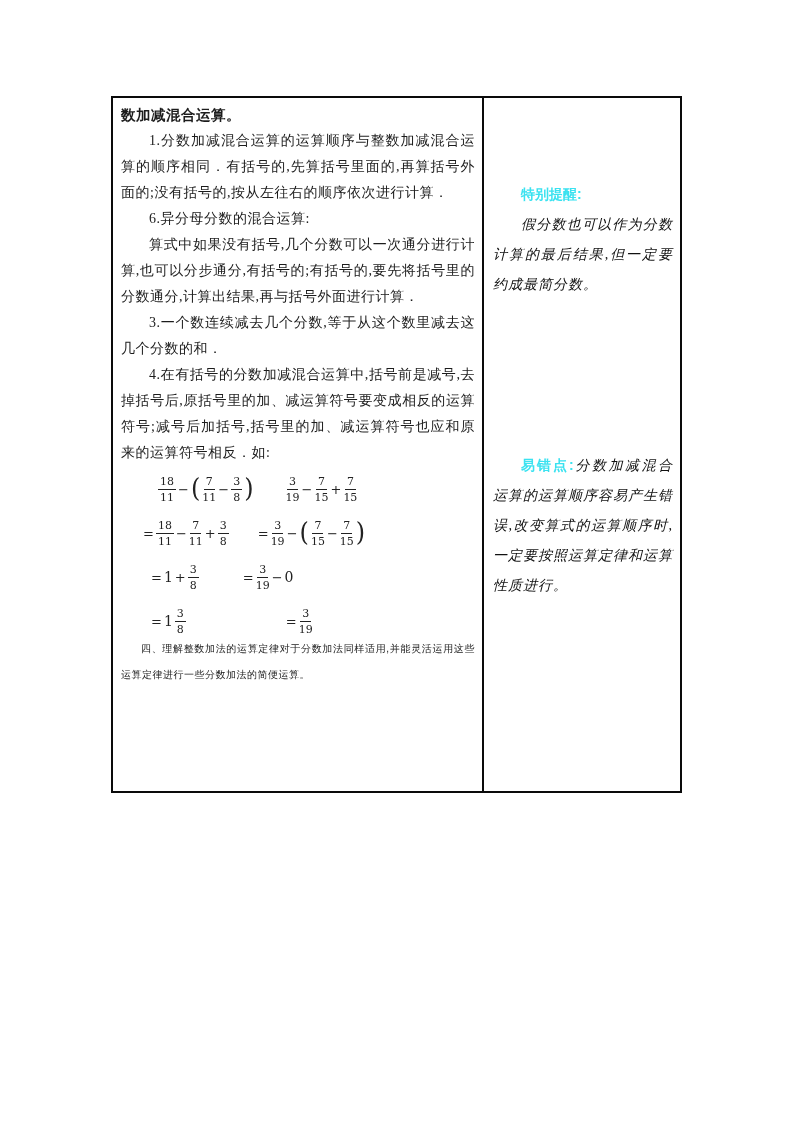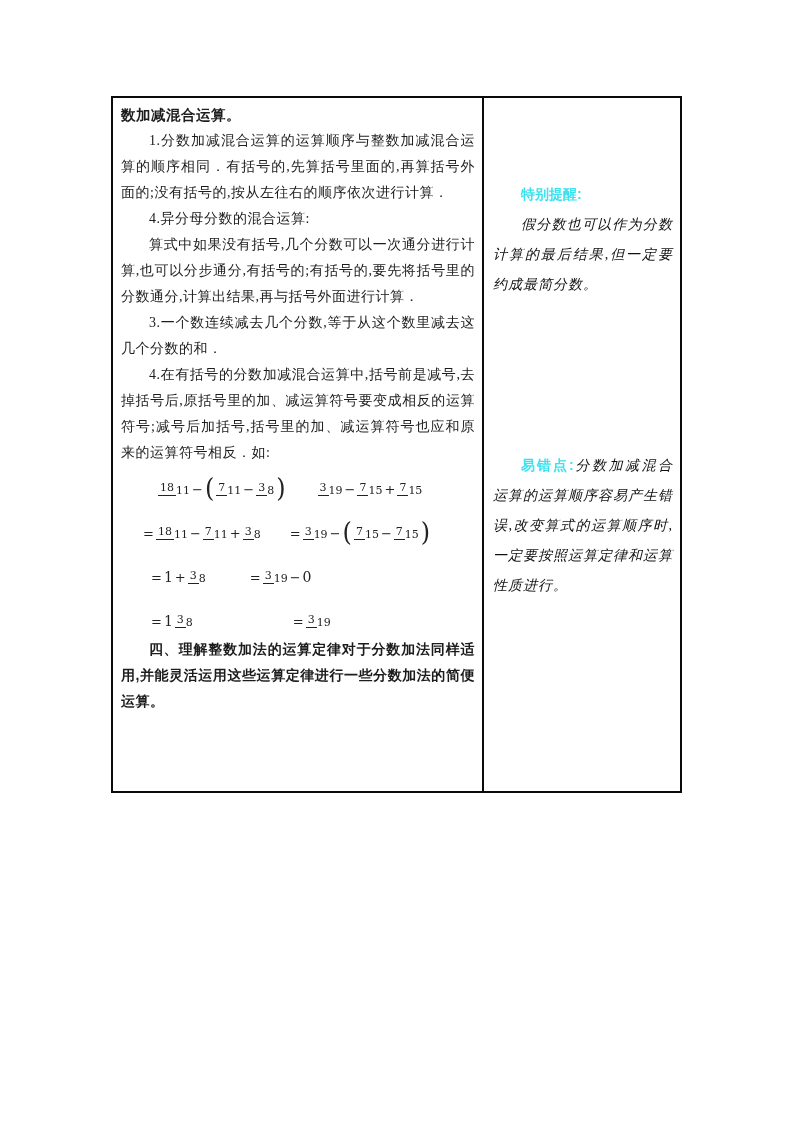--- a/index.html
+++ b/index.html
@@ -34,22 +34,22 @@
     letter-spacing: 0.5px;
   }
   .indent { text-indent: 2em; }
   .lead {
     font-family: "Liberation Sans", sans-serif;
     font-weight: bold;
     font-size: 14.5px;
   }
   .bold-hei {
     font-family: "Liberation Sans", sans-serif;
-    font-weight: bold;
-    font-size: 14px;
+    font-weight: normal;
+    font-size: 10px;
   }
 
   
   .formula-row { display: flex; align-items: center; }
   .fr1 { margin-top: 6px;  height: 34px; }
   .fr2 { margin-top: 10px; height: 34px; }
   .fr3 { margin-top: 12px; height: 30px; }
   .fr4 { margin-top: 14px; height: 30px; }
   .formula {
     display: inline-flex; align-items: center;
@@ -58,21 +58,21 @@
   .f1l { margin-left: 36px; }
   .f1r { margin-left: 30px; }
   .f2l { margin-left: 21px; }
   .f2r { margin-left: 27px; }
   .f3l { margin-left: 29px; }
   .f3r { margin-left: 42px; }
   .f4l { margin-left: 29px; }
   .f4r { margin-left: 98px; }
 
   .frac {
-    display: inline-flex; align-items: center;
+    display: inline-flex; flex-direction: column; align-items: center;
     line-height: 1; font-size: 11px; margin: 0 1px;
   }
   .frac .num { padding: 0 2px 2px; border-bottom: 1px solid #222; }
   .frac .den { padding-top: 2px; }
   .op  { font-size: 13px; margin: 0 1px; line-height: 1; }
   .int { font-size: 14px; margin: 0 1px; line-height: 1; }
   .paren { font-size: 24px; font-weight: 300; line-height: 1; margin: 0 1px; transform: scaleY(1.05); }
 
   
   .callout { position: absolute; left: 9px; right: 7px; }
@@ -108,21 +108,21 @@
 </style>
 </head>
 <body>
 
 <div class="page">
   <div class="doc-table">
 
     <div class="cell-left">
       <p class="para lead">数加减混合运算。</p>
       <p class="para indent">1.分数加减混合运算的运算顺序与整数加减混合运算的顺序相同．有括号的,先算括号里面的,再算括号外面的;没有括号的,按从左往右的顺序依次进行计算．</p>
-      <p class="para indent">4.异分母分数的混合运算:</p>
+      <p class="para indent">6.异分母分数的混合运算:</p>
       <p class="para indent">算式中如果没有括号,几个分数可以一次通分进行计算,也可以分步通分,有括号的;有括号的,要先将括号里的分数通分,计算出结果,再与括号外面进行计算．</p>
       <p class="para indent">3.一个数连续减去几个分数,等于从这个数里减去这几个分数的和．</p>
       <p class="para indent">4.在有括号的分数加减混合运算中,括号前是减号,去掉括号后,原括号里的加、减运算符号要变成相反的运算符号;减号后加括号,括号里的加、减运算符号也应和原来的运算符号相反．如:</p>
 
       <div class="formula-row fr1">
         <span class="formula f1l">
             <span class="frac">
               <span class="num">18</span>
               <span class="den">11</span>
             </span>

